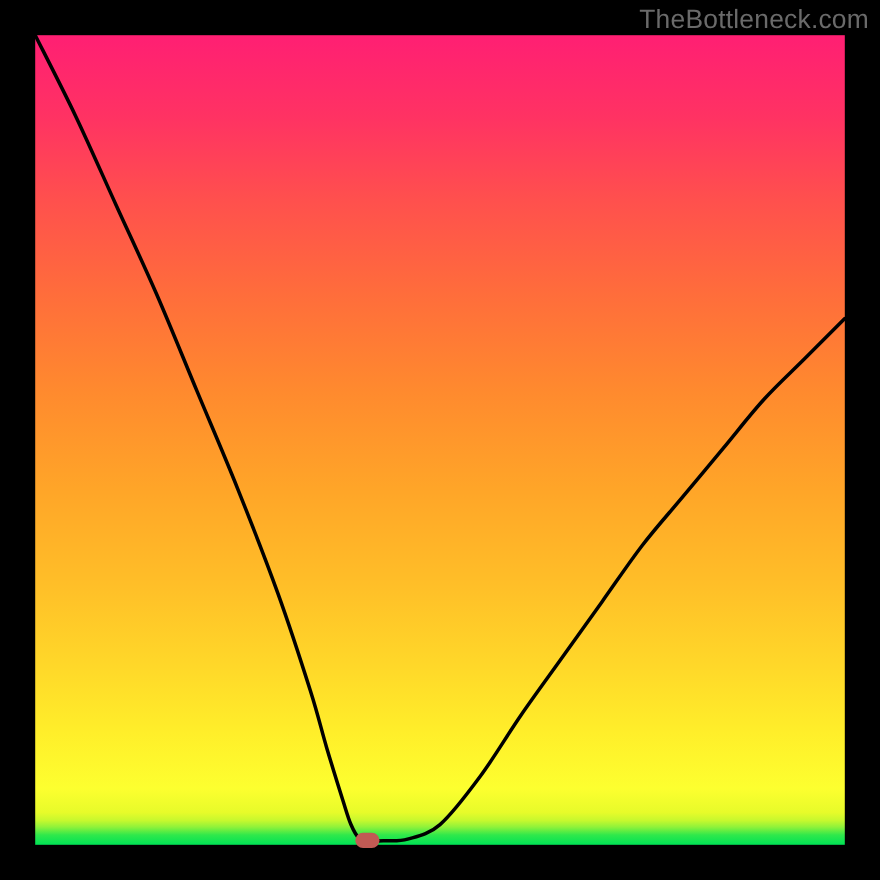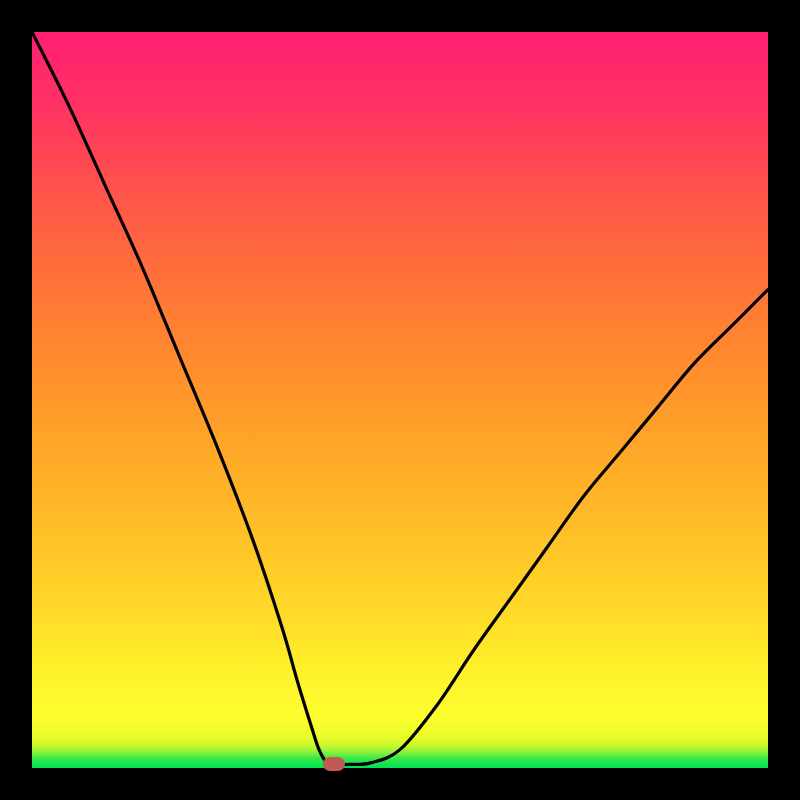--- a/index.html
+++ b/index.html
@@ -71,13 +71,14 @@
 </head>
 <body>
 
 <div class="frame">
   <div class="plot-area">
     <svg class="curve" viewBox="0 0 736 736" preserveAspectRatio="none">
       <path id="curve-path" fill="none" stroke="#000" stroke-width="3.2" stroke-linejoin="round" stroke-linecap="round" d="M 0.00 0.00 C 6.13 12.27, 24.53 47.84, 36.80 73.60 C 49.07 99.36, 61.33 127.57, 73.60 154.56 C 85.87 181.55, 98.13 207.31, 110.40 235.52 C 122.67 263.73, 134.93 294.40, 147.20 323.84 C 159.47 353.28, 171.73 381.49, 184.00 412.16 C 196.27 442.83, 209.76 477.17, 220.80 507.84 C 231.84 538.51, 242.88 572.85, 250.24 596.16 C 257.60 619.47, 260.05 631.12, 264.96 647.68 C 269.87 664.24, 276.00 683.87, 279.68 695.52 C 283.36 707.17, 284.59 711.83, 287.04 717.60 C 289.49 723.37, 291.95 727.66, 294.40 730.11 C 296.85 732.57, 298.08 731.95, 301.76 732.32 C 305.44 732.69, 310.35 732.57, 316.48 732.32 C 322.61 732.07, 329.97 733.30, 338.56 730.85 C 347.15 728.39, 356.96 727.17, 368.00 717.60 C 379.04 708.03, 392.53 690.00, 404.80 673.44 C 417.07 656.88, 429.33 636.03, 441.60 618.24 C 453.87 600.45, 466.13 583.89, 478.40 566.72 C 490.67 549.55, 502.93 532.37, 515.20 515.20 C 527.47 498.03, 539.73 479.63, 552.00 463.68 C 564.27 447.73, 576.53 434.24, 588.80 419.52 C 601.07 404.80, 613.33 390.08, 625.60 375.36 C 637.87 360.64, 650.13 344.69, 662.40 331.20 C 674.67 317.71, 686.93 306.67, 699.20 294.40 C 711.47 282.13, 729.87 263.73, 736.00 257.60"></path>
     </svg>
     <div class="marker" id="min-marker" style="left: 290.76px; top: 725.32px;"></div>
   </div>
+  <div class="watermark">TheBottleneck.com</div>
 </div>
 
 </body></html>

